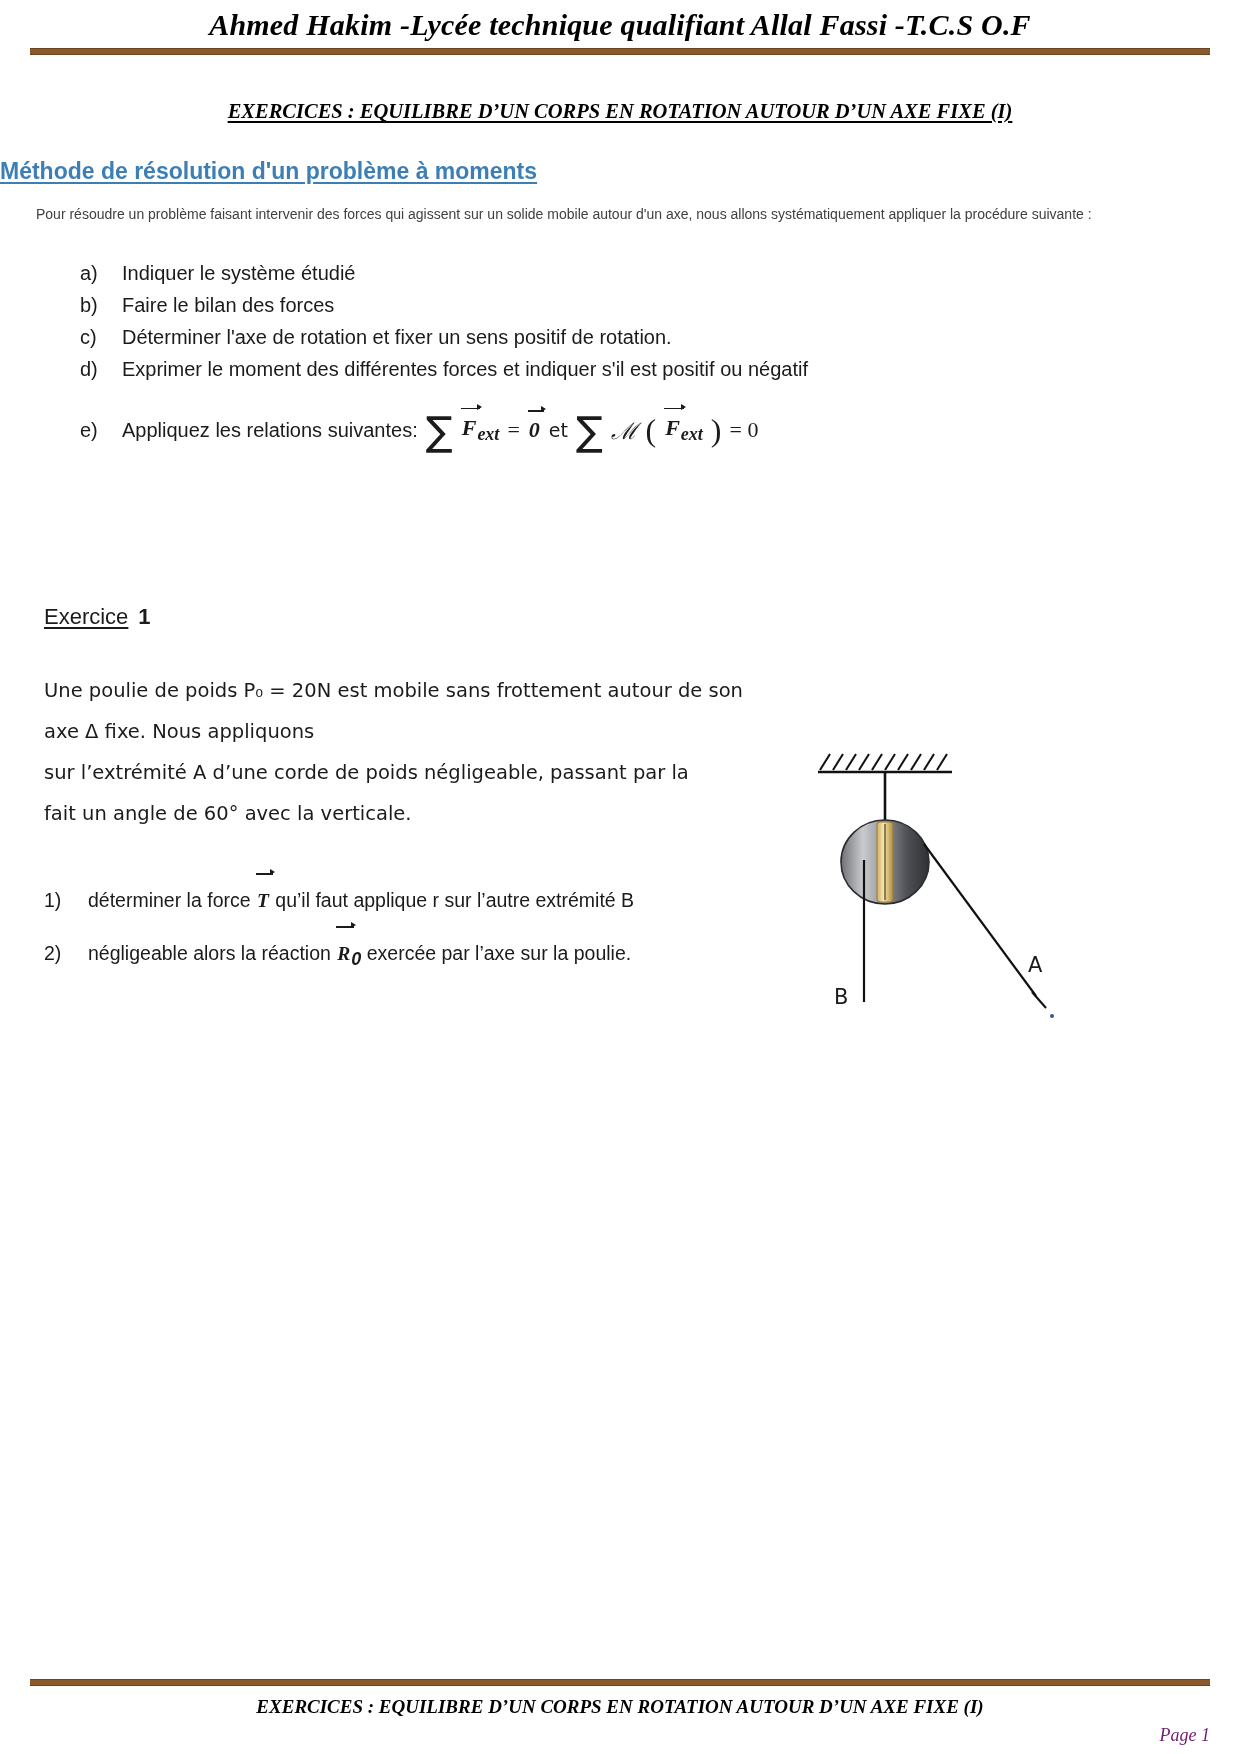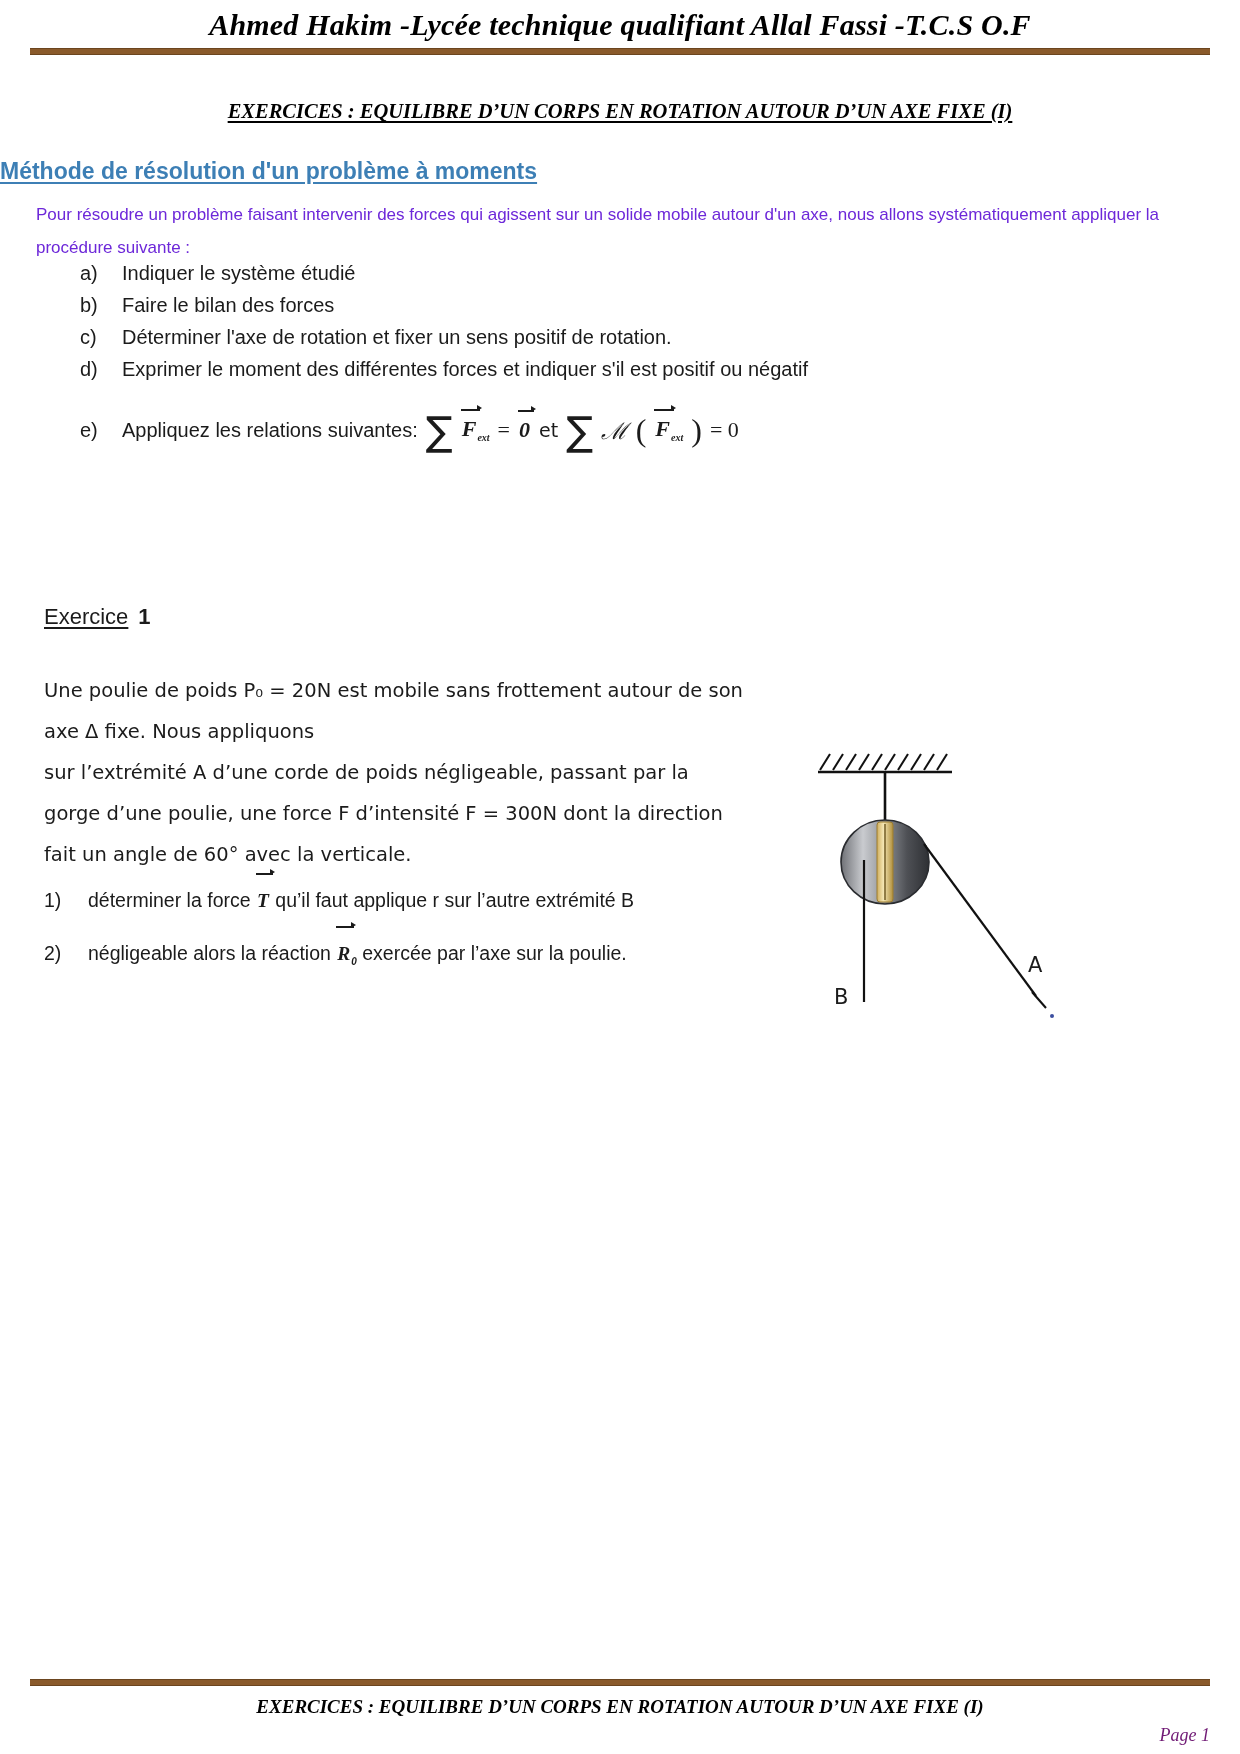--- a/index.html
+++ b/index.html
@@ -77,23 +77,23 @@
     color: #3d7fb5;
     text-decoration: underline;
     text-underline-offset: 3px;
   }
 
   .method-body {
     position: absolute;
     top: 198px;
     left: 36px;
     width: 1170px;
-    font-size: 17px;
+    font-size: 14px;
     line-height: 33px;
-    color: #6d28d9;
+    color: #404040;
   }
 
   .method-list {
     position: absolute;
     top: 257px;
     left: 80px;
     width: 1100px;
   }
   .method-list .li {
     display: flex;
@@ -158,21 +158,21 @@
   .vec::before {
     content: "";
     position: absolute;
     right: -5px;
     top: -11px;
     border-left: 5px solid #1b1b1b;
     border-top: 3px solid transparent;
     border-bottom: 3px solid transparent;
   }
   .sub {
-    font-size: 10px;
+    font-size: 18px;
     vertical-align: sub;
     font-style: italic;
     font-weight: bold;
     text-align: right;
   }
   .script-m {
     font-family: "Liberation Serif", serif;
     font-style: italic;
     font-size: 23px;
   }
@@ -331,21 +331,20 @@
     </span>
   </div>
 
   <div class="ex-head">
     <span class="word">Exercice</span><span class="num">1</span>
   </div>
 
   <div class="ex-body">
     <div>Une poulie de poids P₀ = 20N est mobile sans frottement autour de son axe Δ fixe. Nous appliquons</div>
     <div>sur l’extrémité A d’une corde de poids négligeable, passant par la</div>
-    <div>gorge d’une poulie, une force F d’intensité F = 300N dont la direction</div>
     <div>fait un angle de 60° avec la verticale.</div>
   </div>
 
   <div class="ex-questions">
     <div class="q">
       <span class="marker">1)</span>
       <span class="txt">
         <span>déterminer la force</span>
         <span class="vec" style="font-family:'Liberation Serif',serif;">T</span>
         <span>qu’il faut applique r sur l’autre extrémité B</span>

